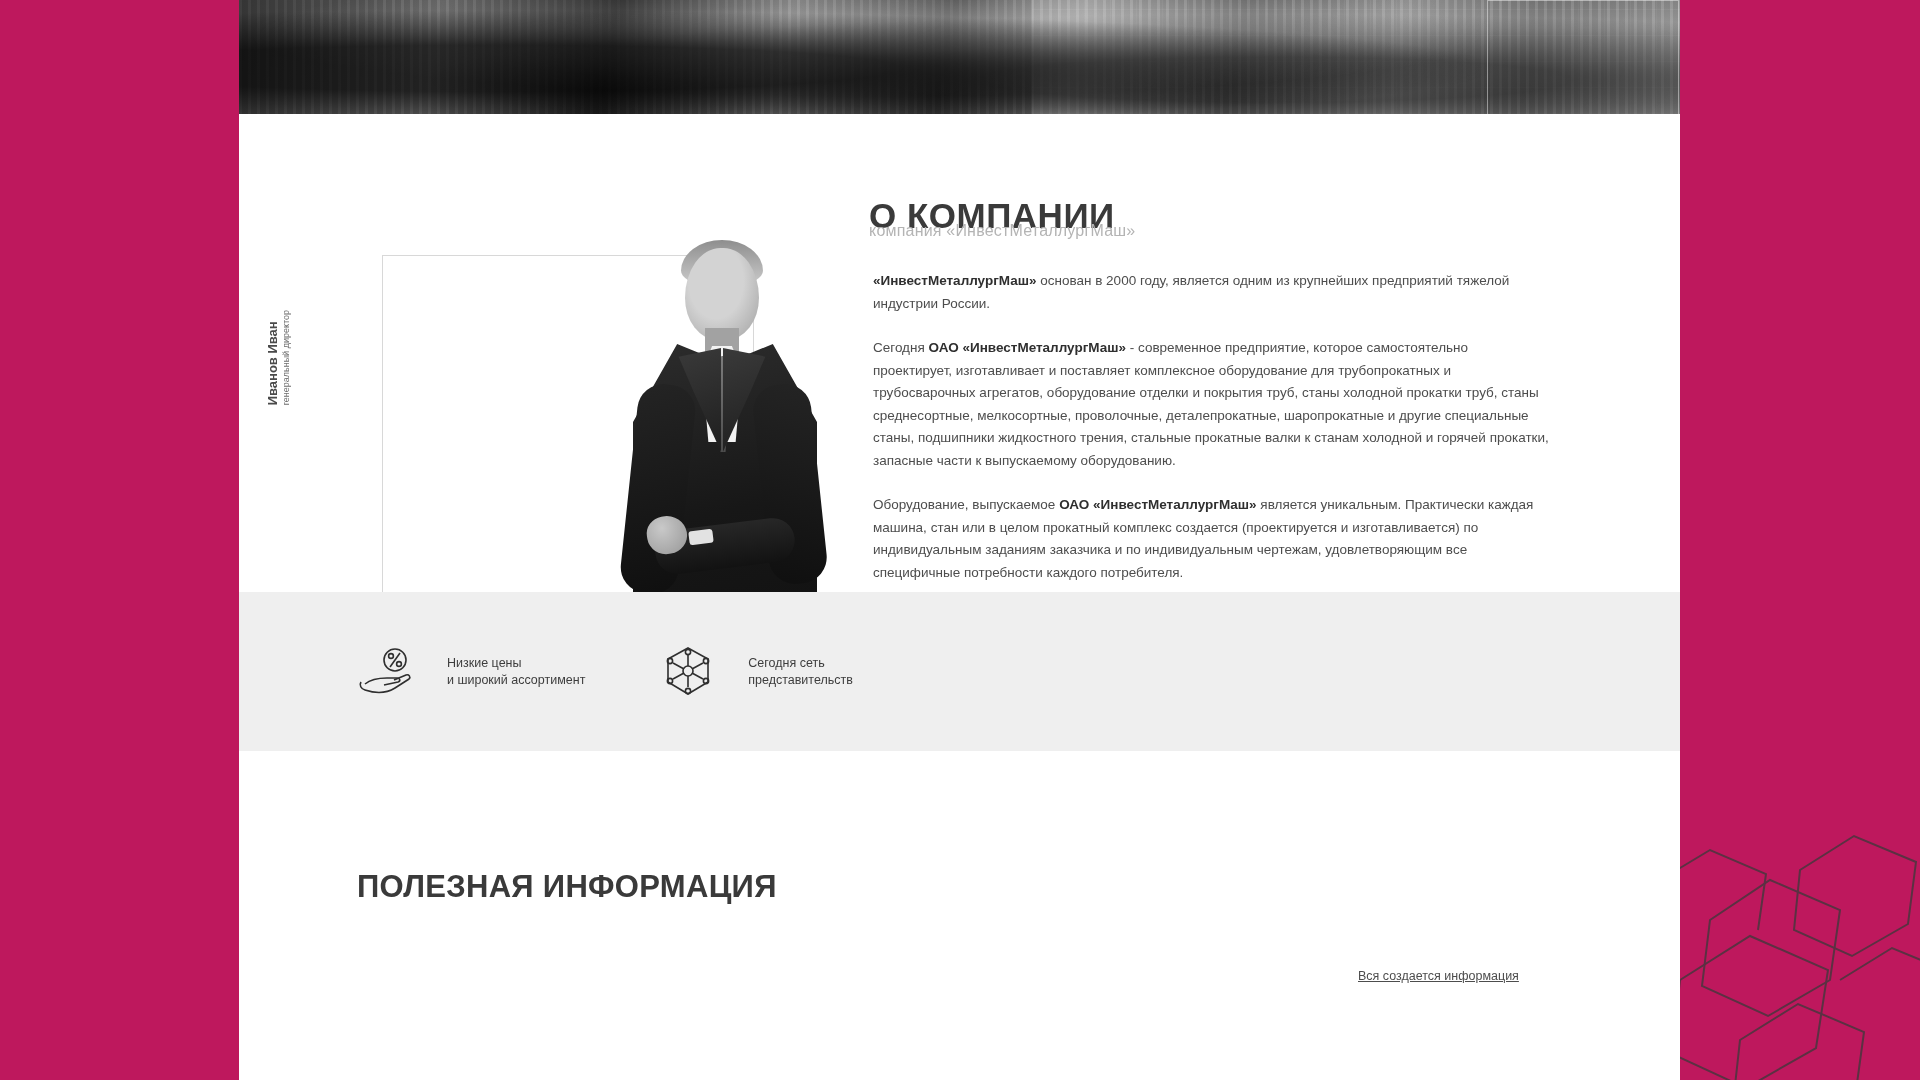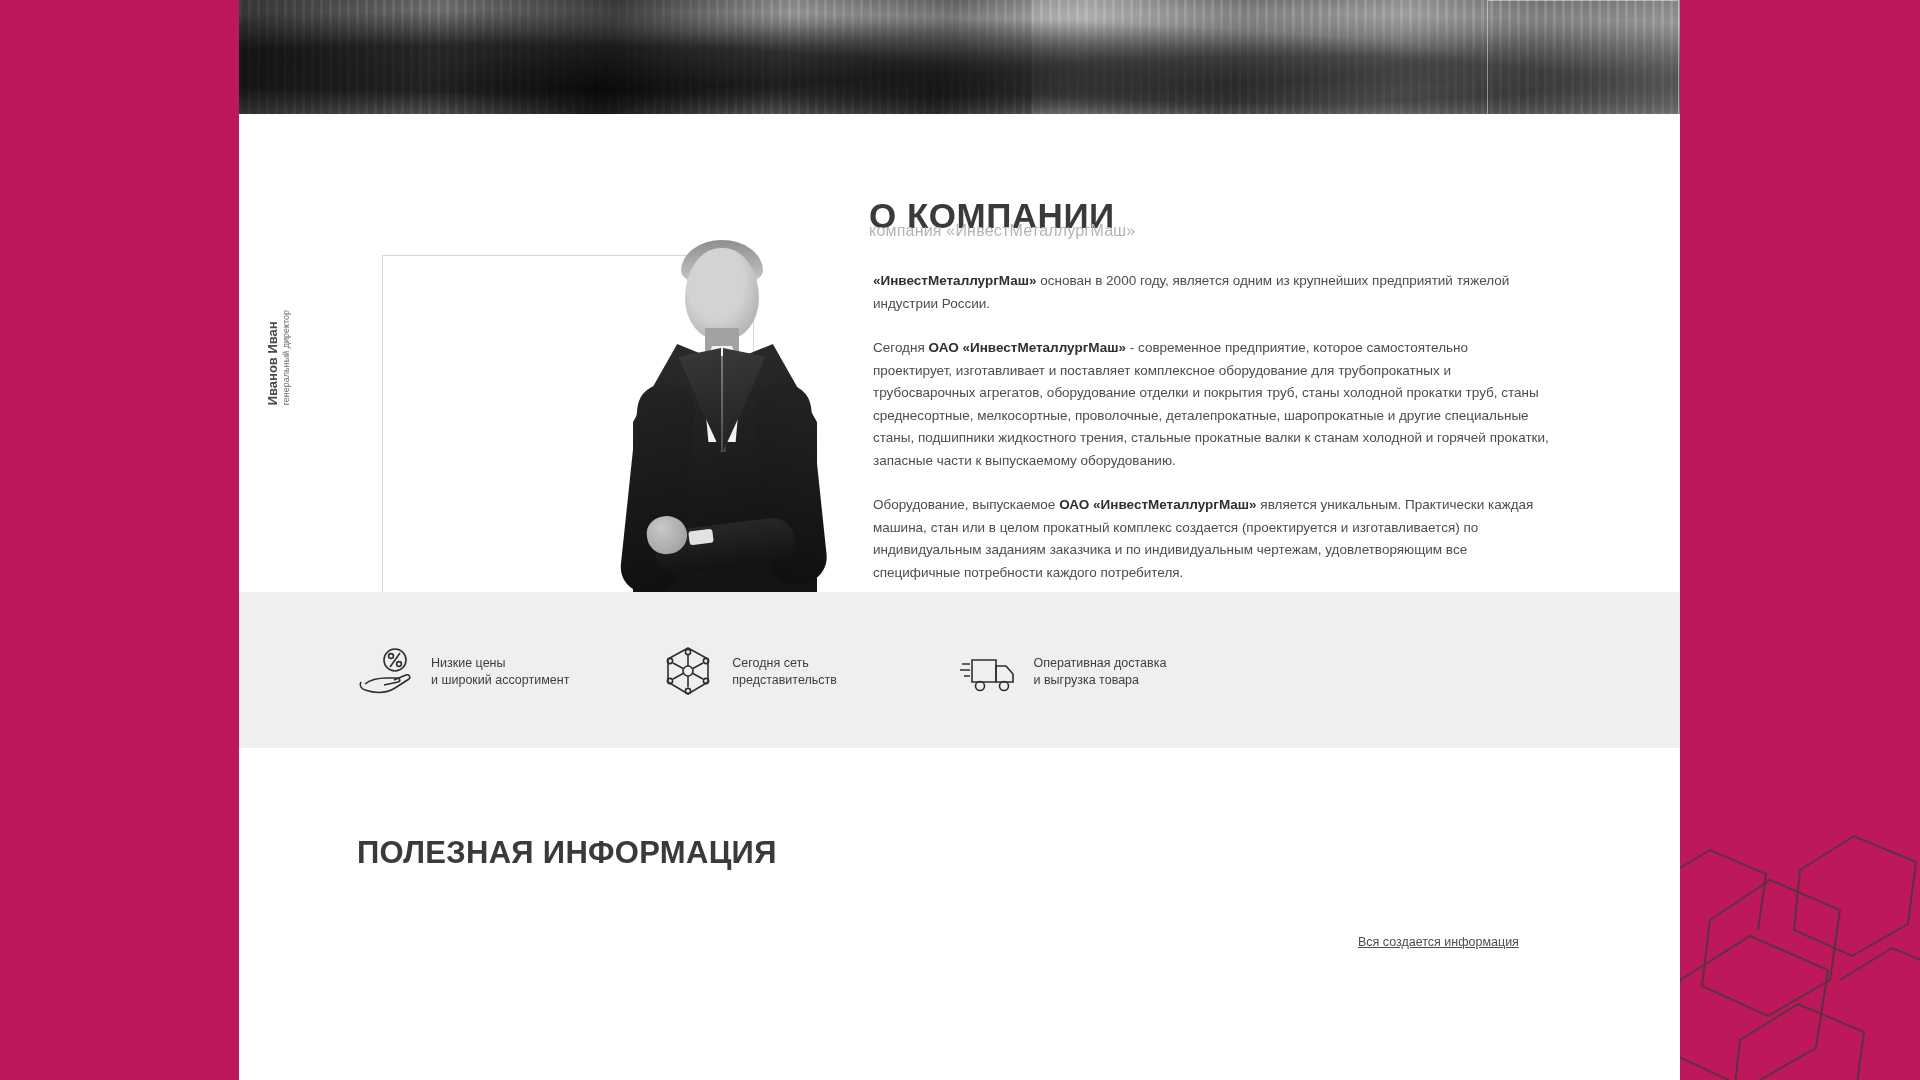--- a/index.html
+++ b/index.html
@@ -243,38 +243,38 @@
     width: 1441px; height: 159px;
     background: #efefef;
     display: flex;
     align-items: center;
     padding: 0 118px;
   }
   .adv-item {
     display: flex;
     align-items: center;
     width: 25%;
-    gap: 14px;
+    gap: 30px;
   }
   .adv-icon {
     width: 60px; height: 56px;
     flex: 0 0 60px;
     display: flex; align-items: center; justify-content: center;
   }
   .adv-text {
     font-size: 12.5px;
     line-height: 17px;
     color: #3d3d3d;
   }
   .adv-text span { display: block; }
 
   
   .useful {
     position: absolute;
-    left: 0; top: 634px;
+    left: 0; top: 668px;
     width: 1441px; height: 279px;
     background: #ffffff;
   }
   .useful-heading {
     position: absolute;
     left: 118px; top: 61px;
     font-size: 31px;
     font-weight: bold;
     color: #3a3a3a;
     letter-spacing: .3px;
@@ -388,35 +388,20 @@
             <path d="M30 11v11M45 19 34 25M45 35 34 29M30 43v-11M15 35l11-6M15 19l11 6"></path>
           </svg>
         </div>
         <div class="adv-text">
           <span>Сегодня сеть</span>
           <span>представительств</span>
         </div>
       </div>
 
 
-      <div class="adv-item">
-        <div class="adv-icon">
-          <svg viewBox="0 0 60 56" fill="none" stroke="#2f2f2f" stroke-width="1.6">
-            <path d="M12 16h24v22H12z"></path>
-            <path d="M36 22h10l7 8v8h-17z"></path>
-            <circle cx="20" cy="42" r="4.5"></circle>
-            <circle cx="44" cy="42" r="4.5"></circle>
-            <path d="M2 20h8M0 26h10M4 32h6"></path>
-          </svg>
-        </div>
-        <div class="adv-text">
-          <span>Оперативная доставка</span>
-          <span>и выгрузка товара</span>
-        </div>
-      </div>
 
     </section>
 
     <section class="useful">
       <h2 class="useful-heading">ПОЛЕЗНАЯ ИНФОРМАЦИЯ</h2>
       <a class="useful-link">Вся создается информация</a>
     </section>
 
   </div>
 </div>

